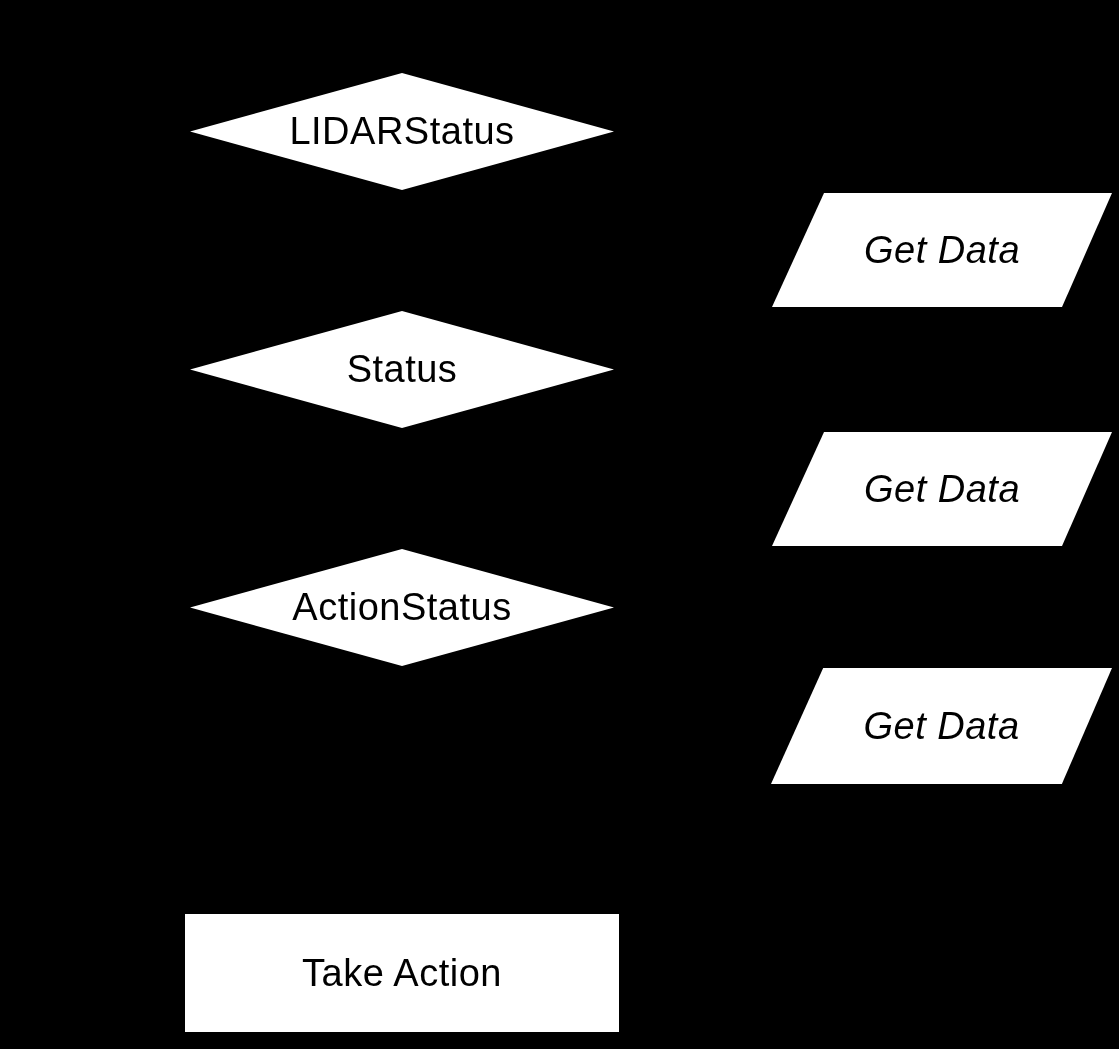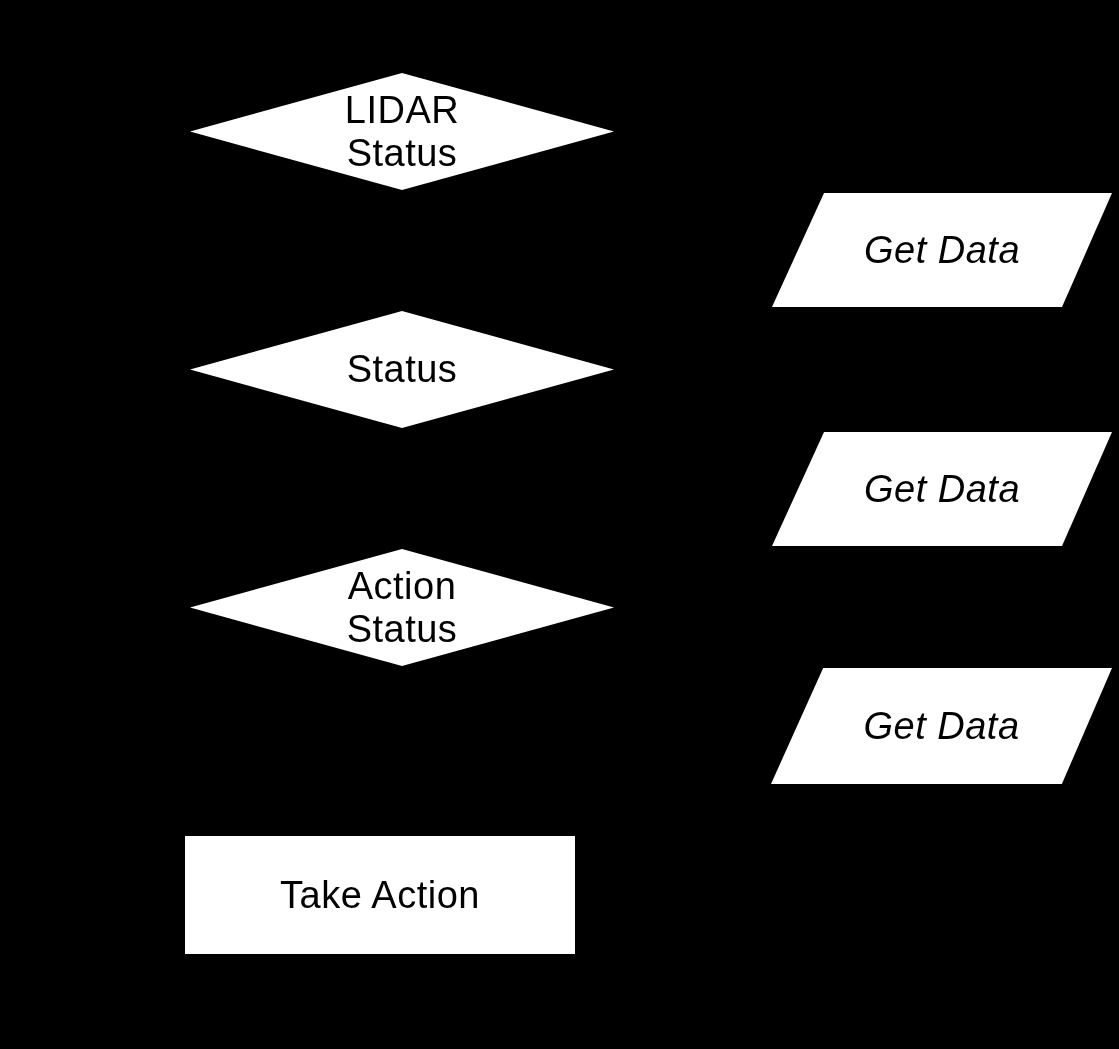--- a/index.html
+++ b/index.html
@@ -11,21 +11,21 @@
     position: relative;
     width: 1119px;
     height: 1049px;
     background: var(--bg, #000000);
     overflow: hidden;
     font-family: "Liberation Sans", "DejaVu Sans", sans-serif;
   }
   .node {
     position: absolute;
     display: flex;
-    flex-direction: column;
+    flex-direction: row;
     align-items: center;
     justify-content: center;
     background: var(--shape-fill, #ffffff);
     color: var(--text-color, #000000);
     text-align: center;
     font-size: 38px;
     line-height: 43px;
     letter-spacing: 0.5px;
   }
   .diamond {
@@ -36,21 +36,21 @@
     font-style: italic;
   }
   .rectangle {  }
 
   #node-lidar   { left: 190px; top:  73px; width: 424px; height: 117px; }
   #node-radar   { left: 190px; top: 311px; width: 424px; height: 117px; }
   #node-camera  { left: 190px; top: 549px; width: 424px; height: 117px; }
   #node-getdata1 { left: 772px; top: 193px; width: 340px; height: 114px; }
   #node-getdata2 { left: 772px; top: 432px; width: 340px; height: 114px; }
   #node-getdata3 { left: 771px; top: 668px; width: 341px; height: 116px; }
-  #node-action  { left: 185px; top: 836px; width: 390px; height: 118px; }
+  #node-action  { left: 185px; top: 914px; width: 434px; height: 118px; }
 
   .label-line { display: block; }
 </style>
 </head>
 <body>
 
 <div class="canvas" style="--bg: #000000; --shape-fill: #ffffff; --text-color: #000000;">
 
   <div class="node diamond" id="node-lidar">
     <span class="label-line">LIDAR</span>

